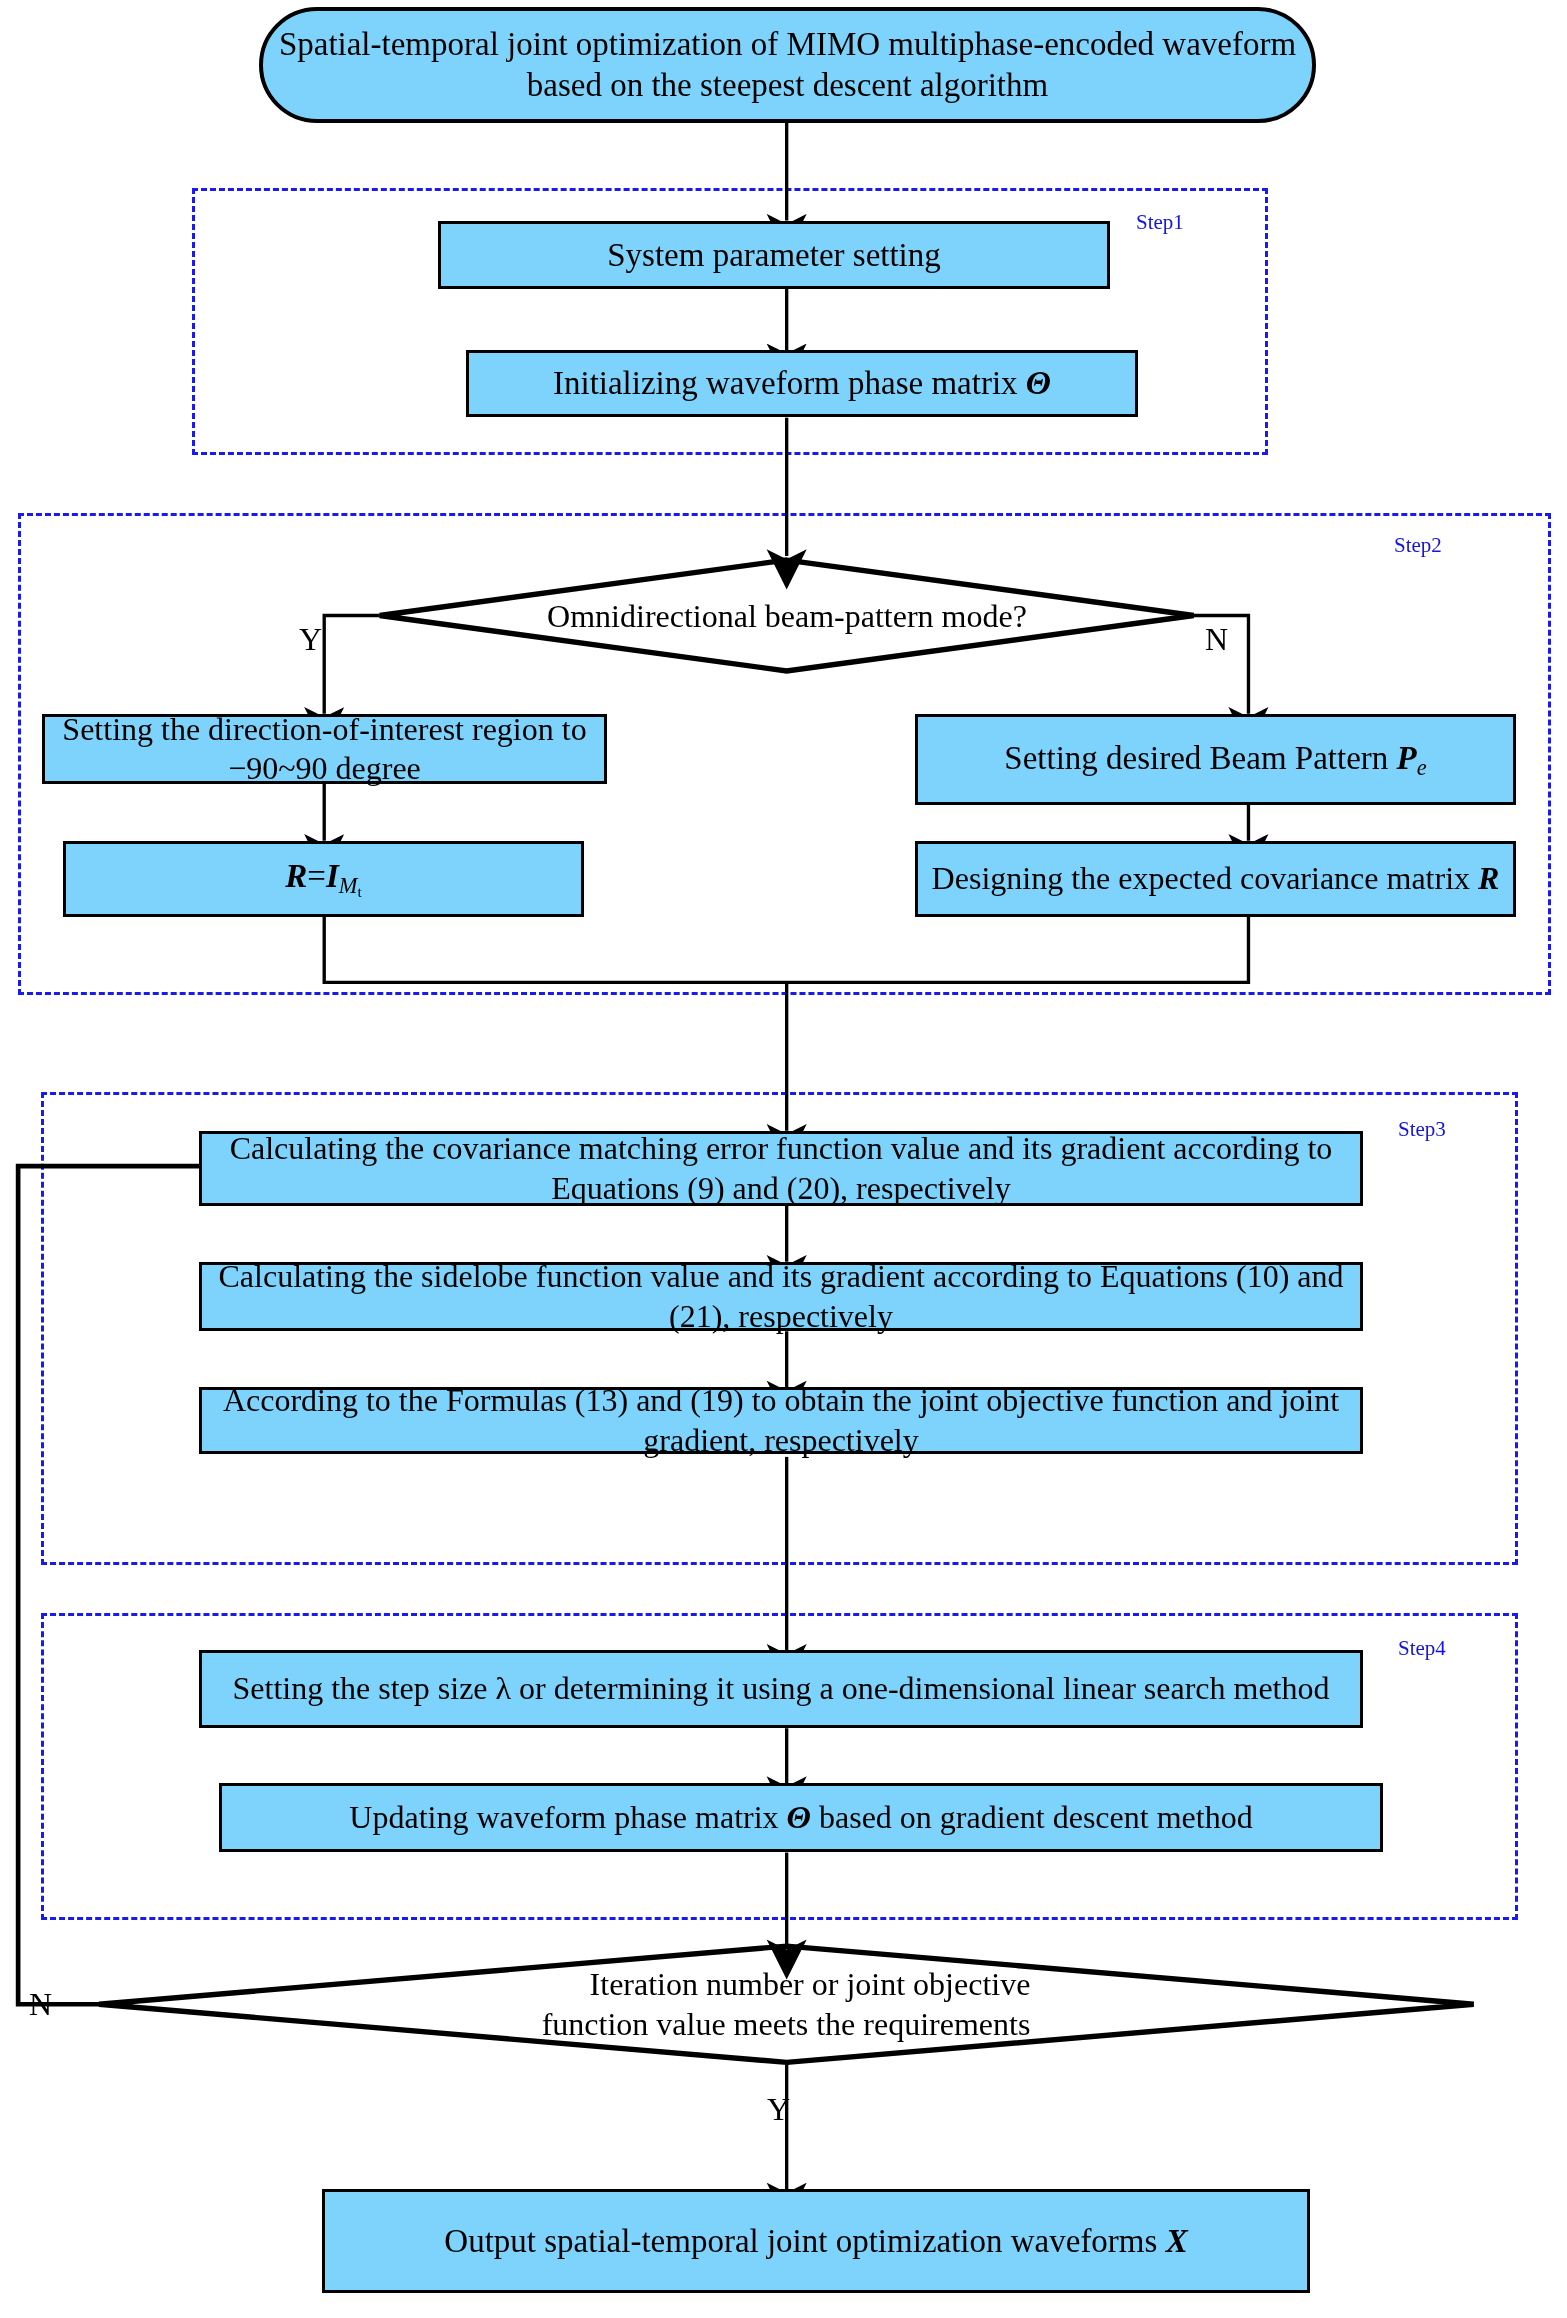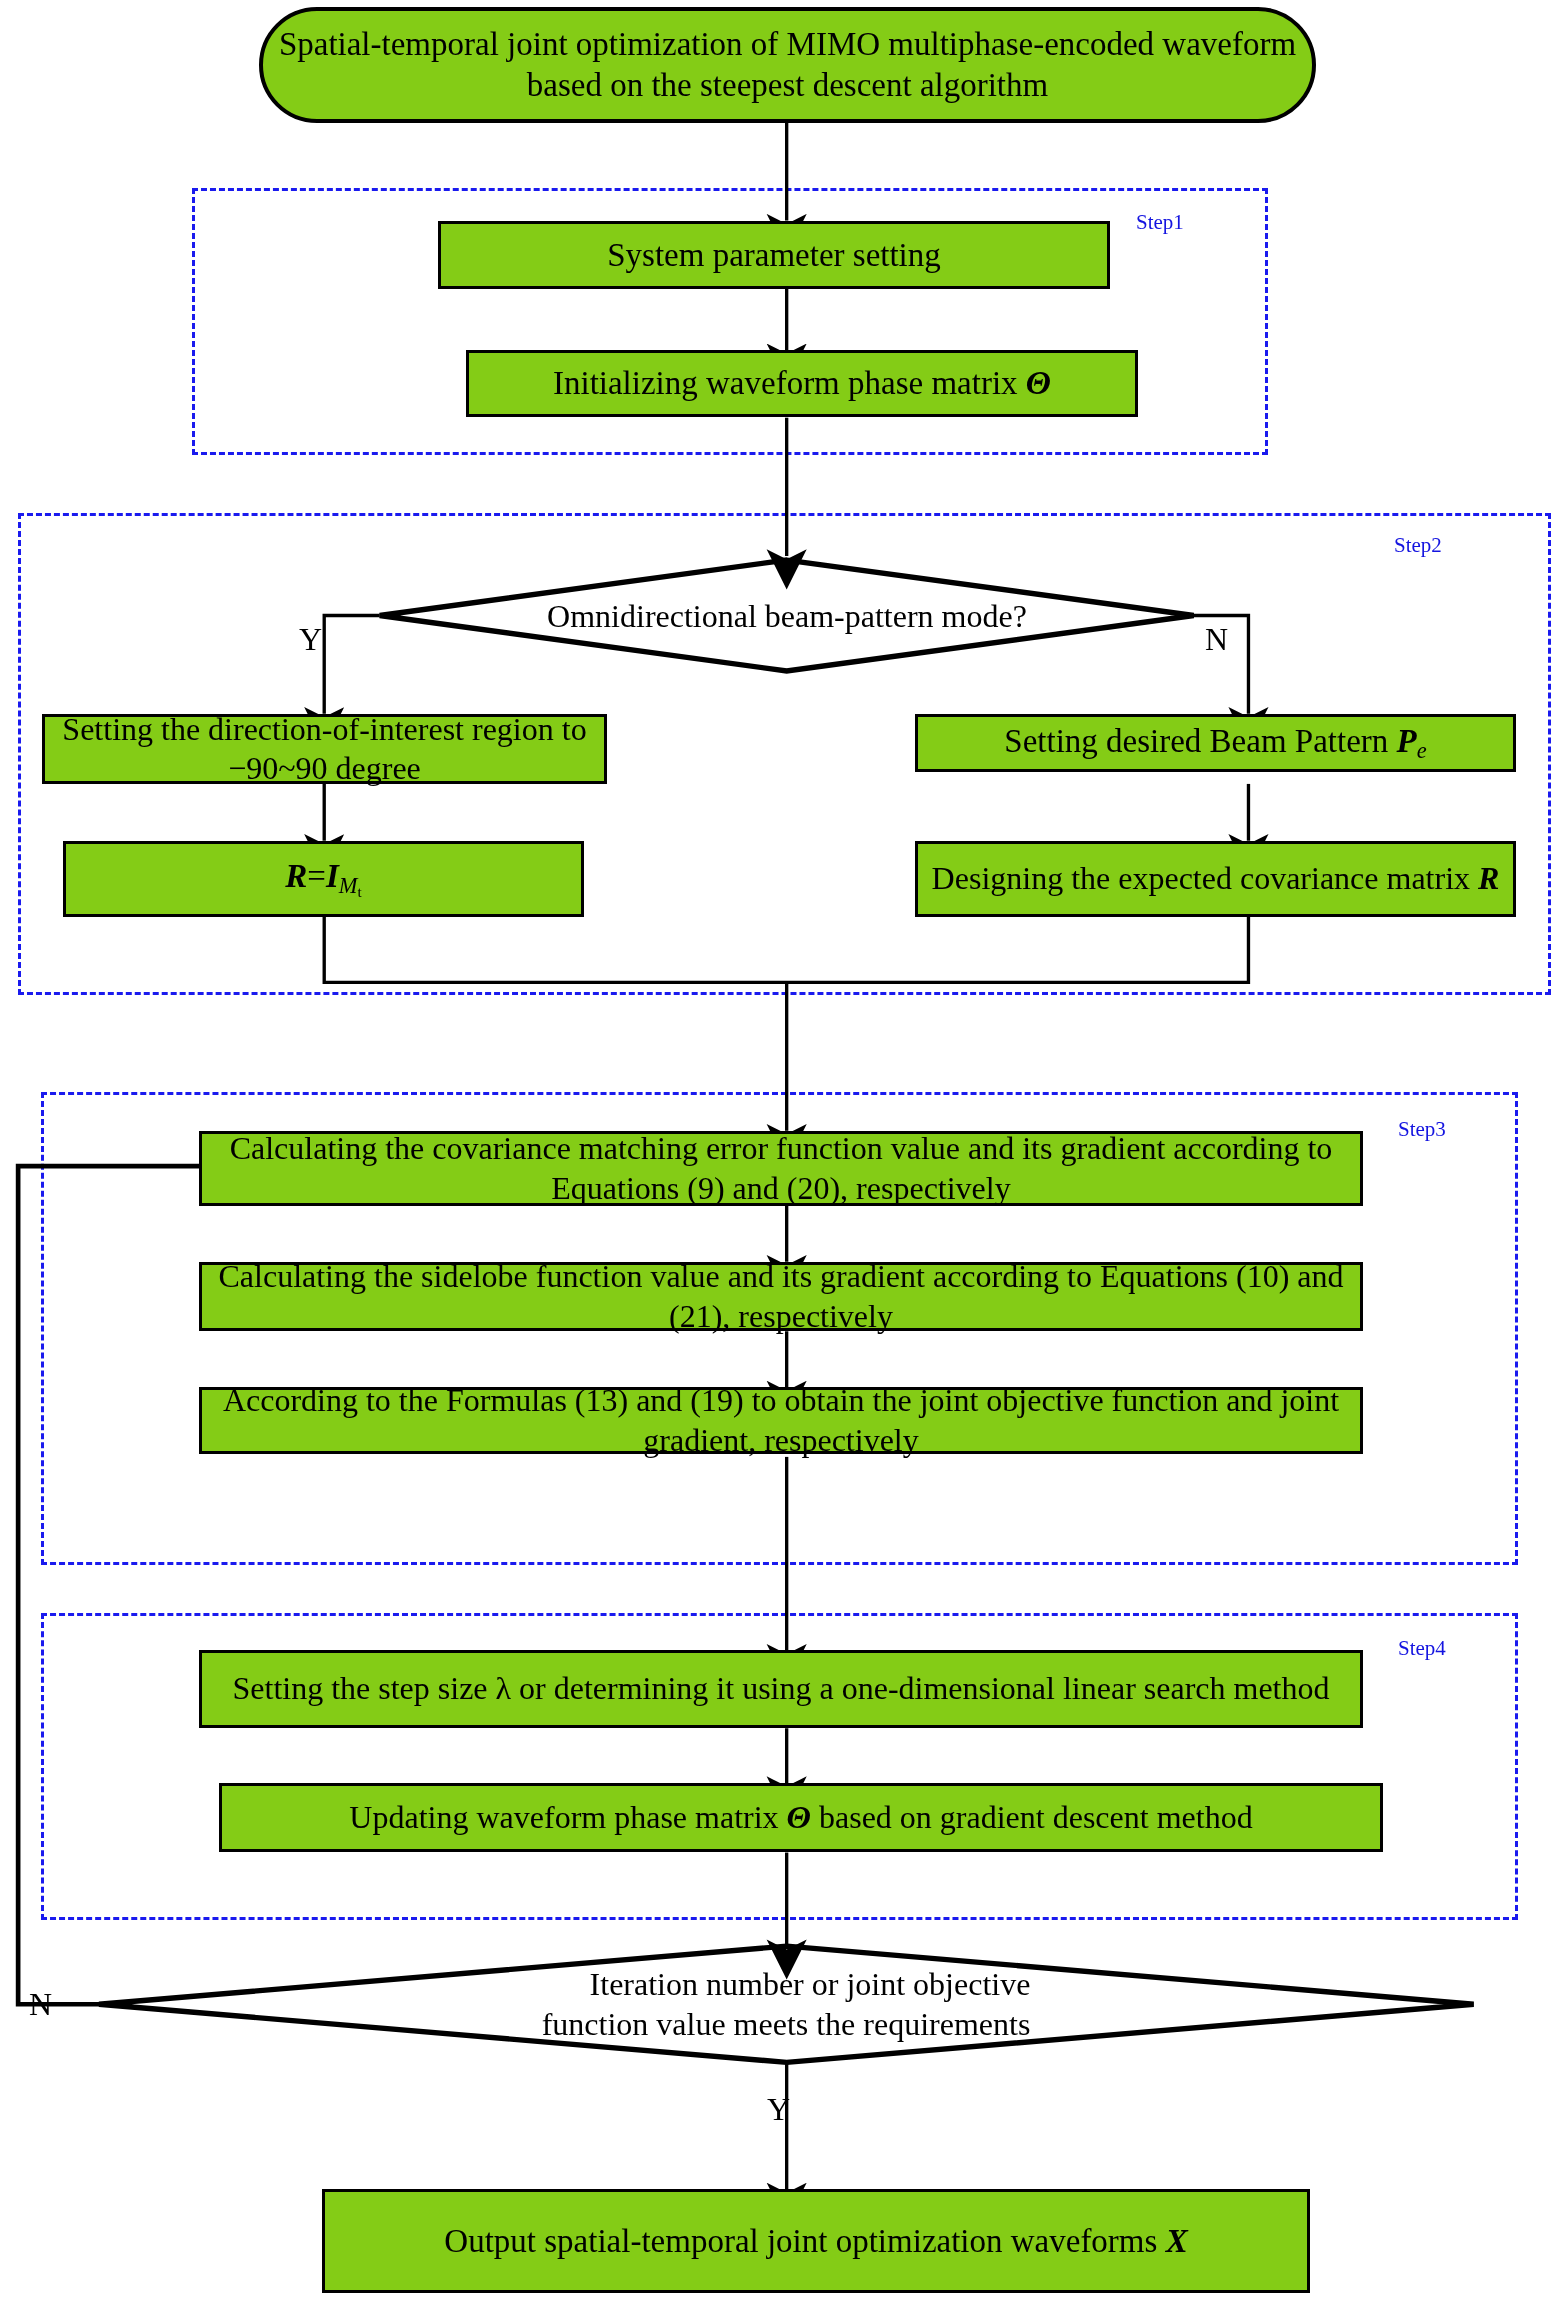--- a/index.html
+++ b/index.html
@@ -1,19 +1,19 @@
 <!DOCTYPE html>
 <html style="font-size:10.7px"><head>
 <meta charset="utf-8">
 <style>
   html,body{margin:0;padding:0;background:#ffffff;}
   body{font-family:"Liberation Serif", serif;}
   #stage{position:relative;width:1568px;height:2319px;background:#fff;overflow:hidden;}
   svg.layer{position:absolute;left:0;top:0;width:1568px;height:2319px;pointer-events:none;}
-  .node{position:absolute;box-sizing:border-box;background:#84cc16;border:3.3px solid #000;
+  .node{position:absolute;box-sizing:border-box;background:#7dd3fc;border:3.3px solid #000;
         display:flex;align-items:center;justify-content:center;text-align:center;
         font-family:"Liberation Serif", serif;color:#000;line-height:1.22;}
   .node .txt{padding:0 9.4px;}
   .terminator{border-radius:60px;border-width:4px;}
   .diamond{position:absolute;display:flex;align-items:center;justify-content:center;
            text-align:right;color:#000;font-family:"Liberation Serif", serif;line-height:1.25;}
   .diamond .txt{position:relative;z-index:3;}
   .steplabel{position:absolute;color:#1414e0;font-family:"Liberation Serif", serif;
              font-size:21px;white-space:nowrap;}
   .edgelabel{position:absolute;color:#000;font-family:"Liberation Serif", serif;
@@ -100,21 +100,21 @@
   </div>
 
   <div class="node f48" style="left:42px;top:714px;width:565px;height:70px;">
     <span class="txt">Setting the direction-of-interest region to −90~90 degree</span>
   </div>
 
   <div class="node f50" style="left:63px;top:841px;width:521px;height:76px;">
     <span class="txt"><b class="m">R</b><span>=</span><b class="m">I</b><sub><i class="m">M</i><sub>t</sub></sub></span>
   </div>
 
-  <div class="node f50" style="left:915px;top:714px;width:601px;height:58px;">
+  <div class="node f50" style="left:915px;top:714px;width:601px;height:91px;">
     <span class="txt"><span>Setting desired Beam Pattern </span><b class="m">P</b><sub><i class="m">e</i></sub></span>
   </div>
 
   <div class="node f48" style="left:915px;top:841px;width:601px;height:76px;">
     <span class="txt"><span>Designing the expected covariance matrix </span><b class="m">R</b></span>
   </div>
 
   <div class="node f48" style="left:199px;top:1131px;width:1164px;height:75px;">
     <span class="txt">Calculating the covariance matching error function value and its gradient according to Equations (9) and (20), respectively</span>
   </div>

